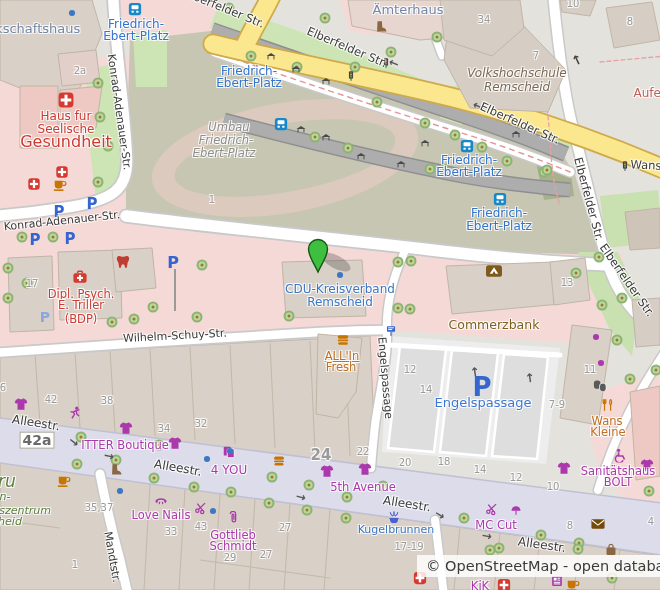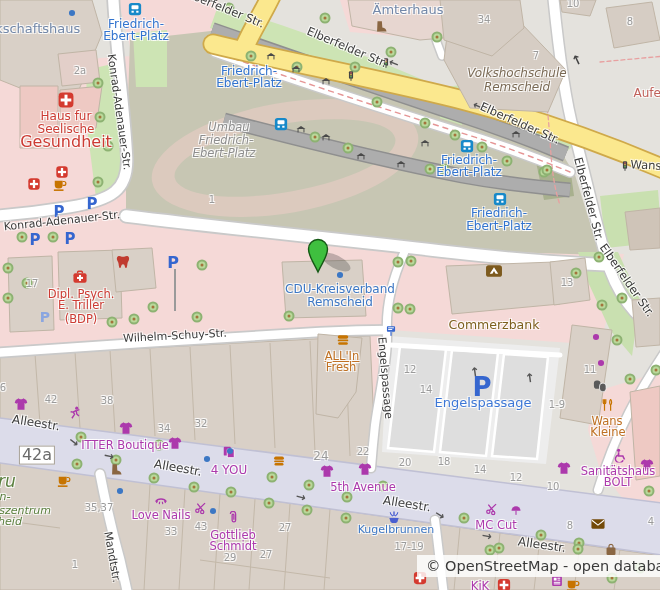--- a/index.html
+++ b/index.html
@@ -695,44 +695,44 @@
     <div class="lbl" style="color: rgb(60, 119, 196); font-size: 12px; left: 340px; top: 302px; transform: translate(-50%, -50%);">Remscheid</div>
     <div class="lbl" style="color: rgb(125, 95, 29); font-size: 12.5px; left: 494px; top: 285px; transform: translate(-50%, -50%); margin-top: 40px;">Commerzbank</div>
     <div class="lbl" style="color: rgb(154, 154, 154); font-size: 10px; left: 567px; top: 283px; transform: translate(-50%, -50%);">13</div>
     <div class="lbl" style="color: rgb(58, 58, 58); font-size: 11px; left: 385px; top: 378px; transform: translate(-50%, -50%) rotate(85deg);">Engelspassage</div>
     <div class="lbl" style="color: rgb(191, 112, 34); font-size: 11.5px; left: 342px; top: 356px; transform: translate(-50%, -50%); text-decoration: underline;">ALL'In</div>
     <div class="lbl" style="color: rgb(191, 112, 34); font-size: 11.5px; left: 341px; top: 367px; transform: translate(-50%, -50%);">Fresh</div>
     <div class="lbl" style="color: rgb(154, 154, 154); font-size: 10px; left: 410px; top: 370px; transform: translate(-50%, -50%);">12</div>
     <div class="lbl" style="color: rgb(154, 154, 154); font-size: 10px; left: 426px; top: 390px; transform: translate(-50%, -50%);">14</div>
     <div class="lbl" style="color: rgb(61, 119, 214); font-size: 13px; left: 483px; top: 403px; transform: translate(-50%, -50%);">Engelspassage</div>
     <div class="lbl" style="color: rgb(154, 154, 154); font-size: 10px; left: 590px; top: 370px; transform: translate(-50%, -50%);">11</div>
-    <div class="lbl" style="color: rgb(154, 154, 154); font-size: 10px; left: 557px; top: 405px; transform: translate(-50%, -50%);">1-9</div>
+    <div class="lbl" style="color: rgb(154, 154, 154); font-size: 10px; left: 557px; top: 405px; transform: translate(-50%, -50%);">7-9</div>
     <div class="lbl" style="color: rgb(191, 112, 34); font-size: 11.5px; left: 607px; top: 421px; transform: translate(-50%, -50%);">Wans</div>
     <div class="lbl" style="color: rgb(191, 112, 34); font-size: 11.5px; left: 608px; top: 432px; transform: translate(-50%, -50%);">Kleine</div>
     <div class="lbl" style="color: rgb(172, 57, 172); font-size: 11.5px; left: 618px; top: 471px; transform: translate(-50%, -50%);">Sanitätshaus</div>
     <div class="lbl" style="color: rgb(172, 57, 172); font-size: 11.5px; left: 618px; top: 482px; transform: translate(-50%, -50%);">BOLT</div>
     <div class="lbl" style="color: rgb(58, 58, 58); font-size: 12px; left: 36px; top: 423px; transform: translate(-50%, -50%) rotate(9deg);">Alleestr.</div>
     <div class="lbl" style="color: rgb(58, 58, 58); font-size: 12px; left: 178px; top: 468px; transform: translate(-50%, -50%) rotate(10deg);">Alleestr.</div>
     <div class="lbl" style="color: rgb(58, 58, 58); font-size: 12px; left: 407px; top: 504px; transform: translate(-50%, -50%) rotate(9deg);">Alleestr.</div>
     <div class="lbl" style="color: rgb(58, 58, 58); font-size: 12px; left: 542px; top: 545px; transform: translate(-50%, -50%) rotate(8deg);">Alleestr.</div>
     <div class="lbl" style="color: rgb(172, 57, 172); font-size: 11.5px; left: 125px; top: 445px; transform: translate(-50%, -50%);">ITTER Boutique</div>
     <div class="lbl" style="color: rgb(154, 154, 154); font-size: 10px; left: 51px; top: 400px; transform: translate(-50%, -50%);">42</div>
     <div class="lbl" style="color: rgb(154, 154, 154); font-size: 10px; left: 107px; top: 401px; transform: translate(-50%, -50%);">38</div>
     <div class="lbl" style="color: rgb(154, 154, 154); font-size: 10px; left: 164px; top: 429px; transform: translate(-50%, -50%);">34</div>
     <div class="lbl" style="color: rgb(154, 154, 154); font-size: 10px; left: 201px; top: 424px; transform: translate(-50%, -50%);">32</div>
-    <div class="lbl box" style="color: rgb(106, 106, 106); font-size: 16px; left: 37px; top: 455px; transform: translate(-50%, -50%);">42a</div>
+    <div class="lbl box" style="color: rgb(106, 106, 106); font-size: 14px; left: 37px; top: 440px; transform: translate(-50%, -50%); font-weight: bold;">42a</div>
     <div class="lbl" style="color: rgb(154, 154, 154); font-size: 10px; left: 3px; top: 388px; transform: translate(-50%, -50%);">6</div>
     <div class="lbl" style="color: rgb(154, 154, 154); font-size: 10px; left: 99px; top: 508px; transform: translate(-50%, -50%);">35,37</div>
     <div class="lbl" style="color: rgb(154, 154, 154); font-size: 10px; left: 75px; top: 565px; transform: translate(-50%, -50%);">1</div>
     <div class="lbl" style="color: rgb(154, 154, 154); font-size: 10px; left: 171px; top: 532px; transform: translate(-50%, -50%);">33</div>
     <div class="lbl" style="color: rgb(154, 154, 154); font-size: 10px; left: 201px; top: 527px; transform: translate(-50%, -50%);">43</div>
     <div class="lbl" style="color: rgb(154, 154, 154); font-size: 10px; left: 230px; top: 558px; transform: translate(-50%, -50%);">29</div>
     <div class="lbl" style="color: rgb(154, 154, 154); font-size: 10px; left: 266px; top: 555px; transform: translate(-50%, -50%);">27</div>
     <div class="lbl" style="color: rgb(154, 154, 154); font-size: 10px; left: 285px; top: 528px; transform: translate(-50%, -50%);">27</div>
-    <div class="lbl" style="color: rgb(154, 154, 154); font-size: 12px; left: 321px; top: 456px; transform: translate(-50%, -50%);">24</div>
+    <div class="lbl" style="color: rgb(154, 154, 154); font-size: 15px; left: 321px; top: 456px; transform: translate(-50%, -50%); font-weight: bold;">24</div>
     <div class="lbl" style="color: rgb(154, 154, 154); font-size: 10px; left: 363px; top: 452px; transform: translate(-50%, -50%);">22</div>
     <div class="lbl" style="color: rgb(154, 154, 154); font-size: 10px; left: 405px; top: 463px; transform: translate(-50%, -50%);">20</div>
     <div class="lbl" style="color: rgb(154, 154, 154); font-size: 10px; left: 444px; top: 462px; transform: translate(-50%, -50%);">18</div>
     <div class="lbl" style="color: rgb(154, 154, 154); font-size: 10px; left: 480px; top: 470px; transform: translate(-50%, -50%);">14</div>
     <div class="lbl" style="color: rgb(154, 154, 154); font-size: 10px; left: 516px; top: 478px; transform: translate(-50%, -50%);">12</div>
     <div class="lbl" style="color: rgb(154, 154, 154); font-size: 10px; left: 553px; top: 487px; transform: translate(-50%, -50%);">10</div>
     <div class="lbl" style="color: rgb(154, 154, 154); font-size: 10px; left: 570px; top: 526px; transform: translate(-50%, -50%);">8</div>
     <div class="lbl" style="color: rgb(154, 154, 154); font-size: 10px; left: 651px; top: 522px; transform: translate(-50%, -50%);">4</div>
     <div class="lbl" style="color: rgb(154, 154, 154); font-size: 10px; left: 409px; top: 547px; transform: translate(-50%, -50%);">17-19</div>
     <div class="lbl" style="color: rgb(172, 57, 172); font-size: 12px; left: 229px; top: 470px; transform: translate(-50%, -50%);">4 YOU</div>

